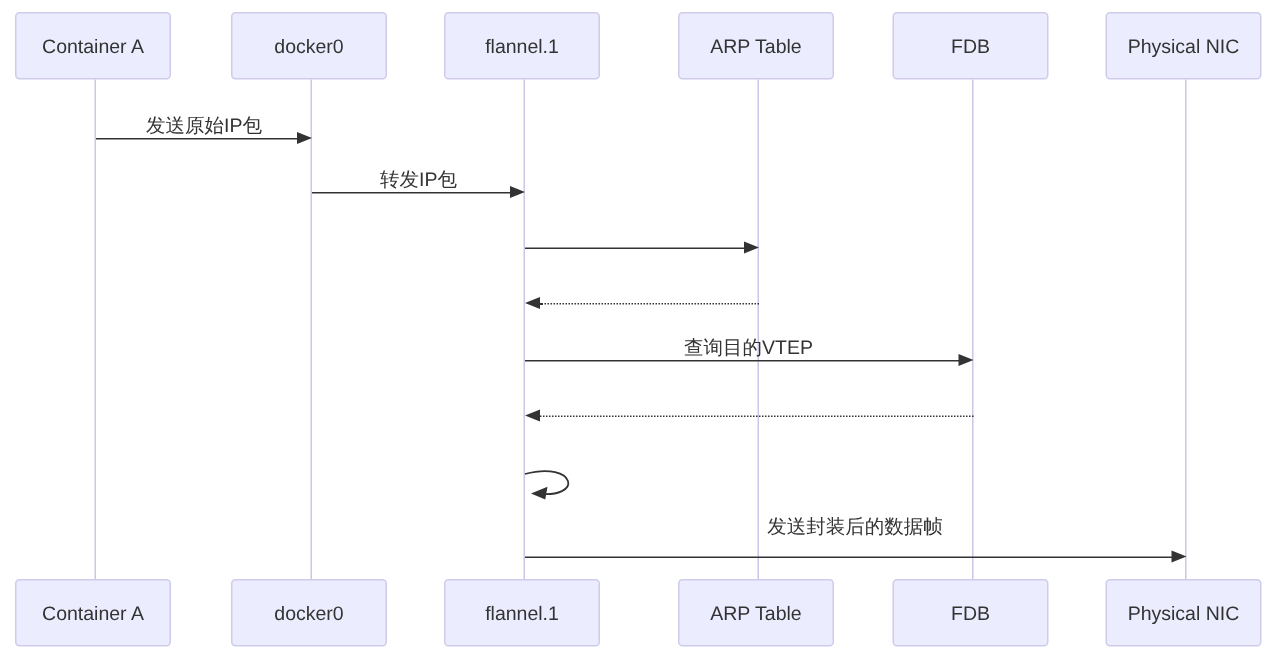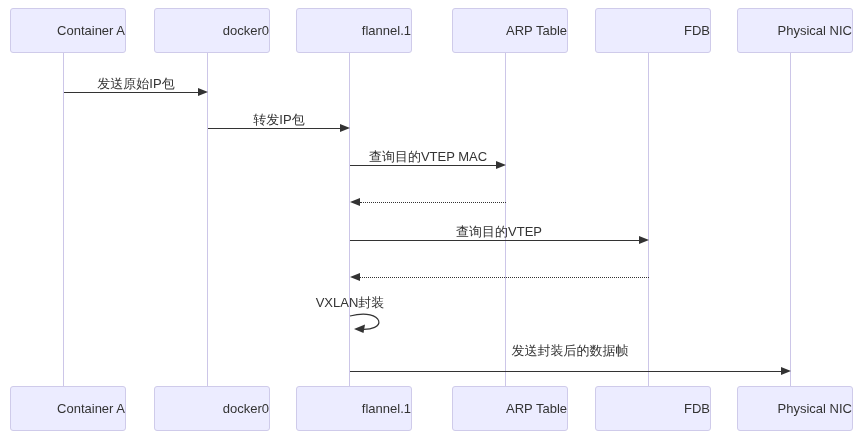--- a/index.html
+++ b/index.html
@@ -6,23 +6,23 @@
   .stage{
     position:relative;width:856px;height:448px;background:#ffffff;overflow:hidden;
     font-family:"Liberation Sans","DejaVu Sans",sans-serif;
     --actor-fill:#ECECFF;--actor-border:#CFCBEA;--lifeline:#CCC6E8;--arrow:#333333;--text:#333333;
   }
   .lifeline{
     position:absolute;top:53px;height:333px;width:0;
     border-left:1.5px solid var(--lifeline);
   }
   .actor{
-    position:absolute;width:116px;height:45px;box-sizing:border-box;
+    position:absolute;width:104px;height:45px;box-sizing:border-box;
     background:var(--actor-fill);border:1px solid var(--actor-border);border-radius:3px;
-    display:flex;align-items:center;justify-content:flex-end;
+    display:flex;align-items:center;justify-content:center;
     font-size:13px;color:var(--text);
   }
   .actor.top{top:8px;}
   .actor.bottom{top:386px;}
   .msg-label{
     position:absolute;width:220px;text-align:center;
     font-size:13px;font-weight:400;color:var(--text);white-space:nowrap;
   }
   .msg-line{position:absolute;height:0;}
   .msg-line.solid{border-top:1px solid var(--arrow);}
@@ -90,35 +90,33 @@
     </div>
 
   <div class="msg-label" style="left:26px;top:75px">发送原始IP包</div>
   <div class="msg-line solid" style="left:64px;top:92px;width:135px"></div>
   <div class="arrow-right" style="left:198px;top:88px"></div>
 
   <div class="msg-label" style="left:169px;top:111px">转发IP包</div>
   <div class="msg-line solid" style="left:208px;top:128px;width:133px"></div>
   <div class="arrow-right" style="left:340px;top:124px"></div>
 
-  <div class="msg-label" style="left:318px;top:148px">查询目的VTEP MAC</div>
   <div class="msg-line solid" style="left:350px;top:165px;width:147px"></div>
   <div class="arrow-right" style="left:496px;top:161px"></div>
 
   <div class="msg-line dotted" style="left:360px;top:202px;width:146px"></div>
   <div class="arrow-left" style="left:350px;top:198px"></div>
 
   <div class="msg-label" style="left:389px;top:223px">查询目的VTEP</div>
   <div class="msg-line solid" style="left:350px;top:240px;width:290px"></div>
   <div class="arrow-right" style="left:639px;top:236px"></div>
 
   <div class="msg-line dotted" style="left:360px;top:277px;width:289px"></div>
   <div class="arrow-left" style="left:350px;top:273px"></div>
 
-  <div class="msg-label" style="left:240px;top:294px">VXLAN封装</div>
   <svg class="self-loop" style="left:348px;top:310px" width="44" height="26" viewBox="0 0 44 26">
     <path d="M2,6 C36,-3 42,23 9,19" fill="none" stroke="#333333" stroke-width="1.2"></path>
     <polygon points="6,19 17,14.5 15.5,23" fill="#333333"></polygon>
   </svg>
 
   <div class="msg-label" style="left:460px;top:342px">发送封装后的数据帧</div>
   <div class="msg-line solid" style="left:350px;top:371px;width:432px"></div>
   <div class="arrow-right" style="left:781px;top:367px"></div>
 
 </div>

